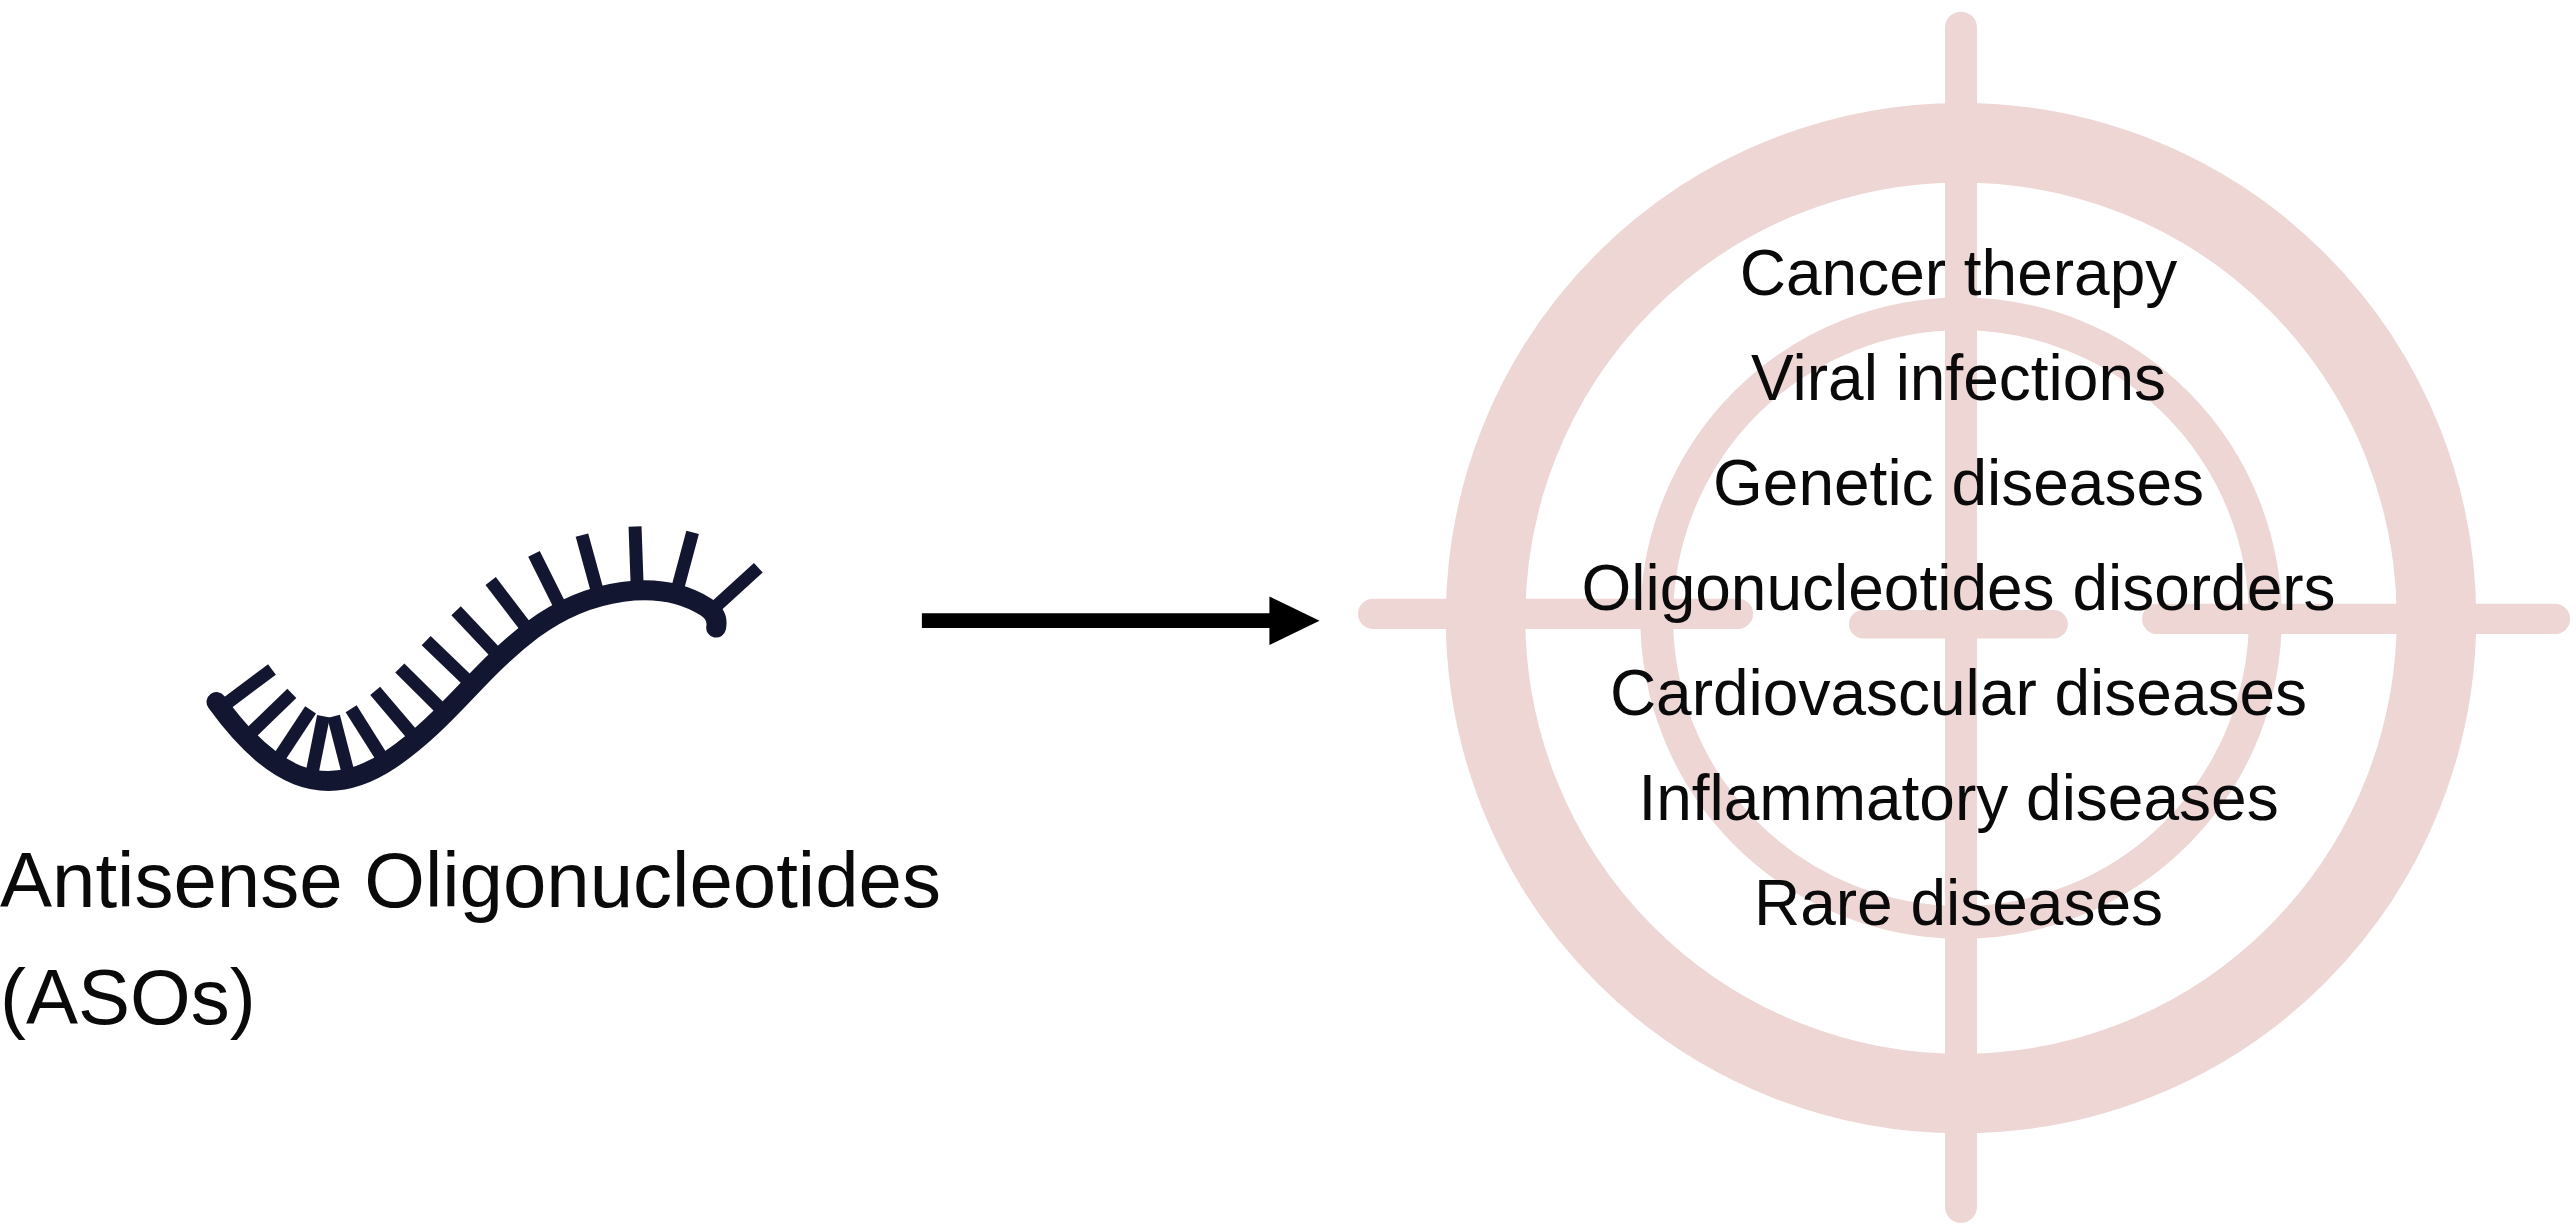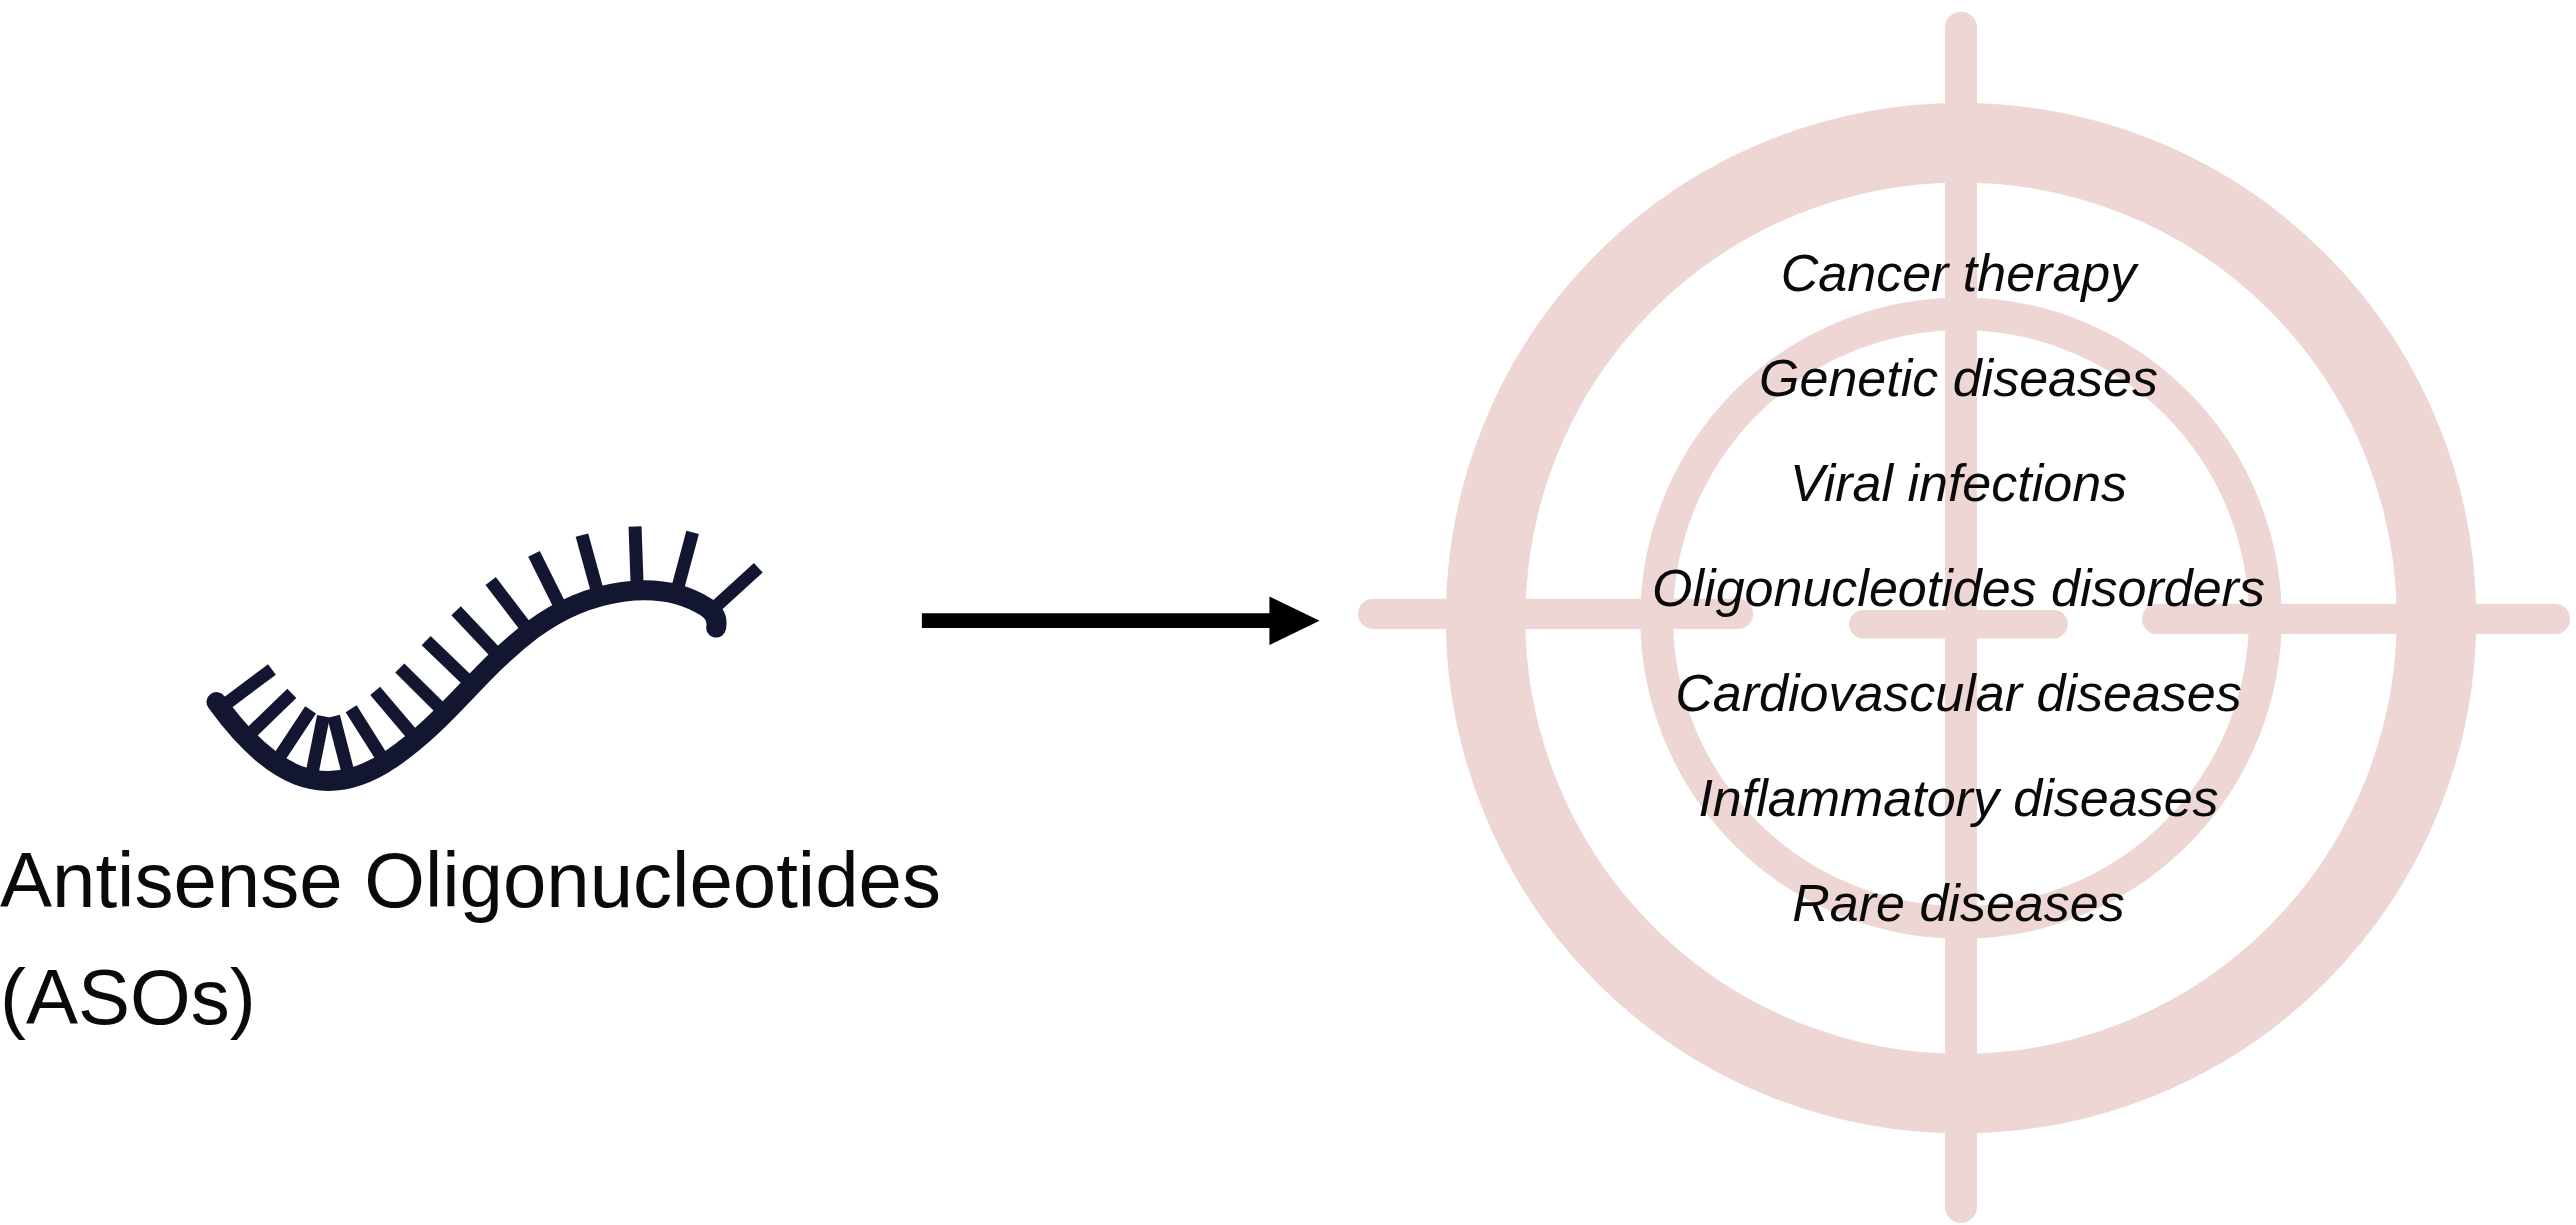--- a/index.html
+++ b/index.html
@@ -27,24 +27,23 @@
     font-size:78px;
     line-height:117px;
     color:var(--ink);
     white-space:nowrap;
   }
   .apps{
     position:absolute;
     left:1418px; top:221px;
     width:1081px;
     text-align:center;
-    font-size:52px;
+    font-size:64px;
     line-height:105px;
     color:var(--ink);
-    font-style:italic;
   }
   .apps div{white-space:nowrap;}
 </style>
 </head>
 <body>
 
 <div class="canvas">
 
   <svg class="layer" width="2576" height="1225" viewBox="0 0 2979 1417">
 
@@ -87,22 +86,22 @@
 
   <div class="text-layer">
 
     <div class="aso-label">
       <div>Antisense Oligonucleotides</div>
       <div>(ASOs)</div>
     </div>
 
     <div class="apps">
         <div>Cancer therapy</div>
+        <div>Viral infections</div>
         <div>Genetic diseases</div>
-        <div>Viral infections</div>
         <div>Oligonucleotides disorders</div>
         <div>Cardiovascular diseases</div>
         <div>Inflammatory diseases</div>
         <div>Rare diseases</div>
       </div>
 
   </div>
 </div>
 
 

